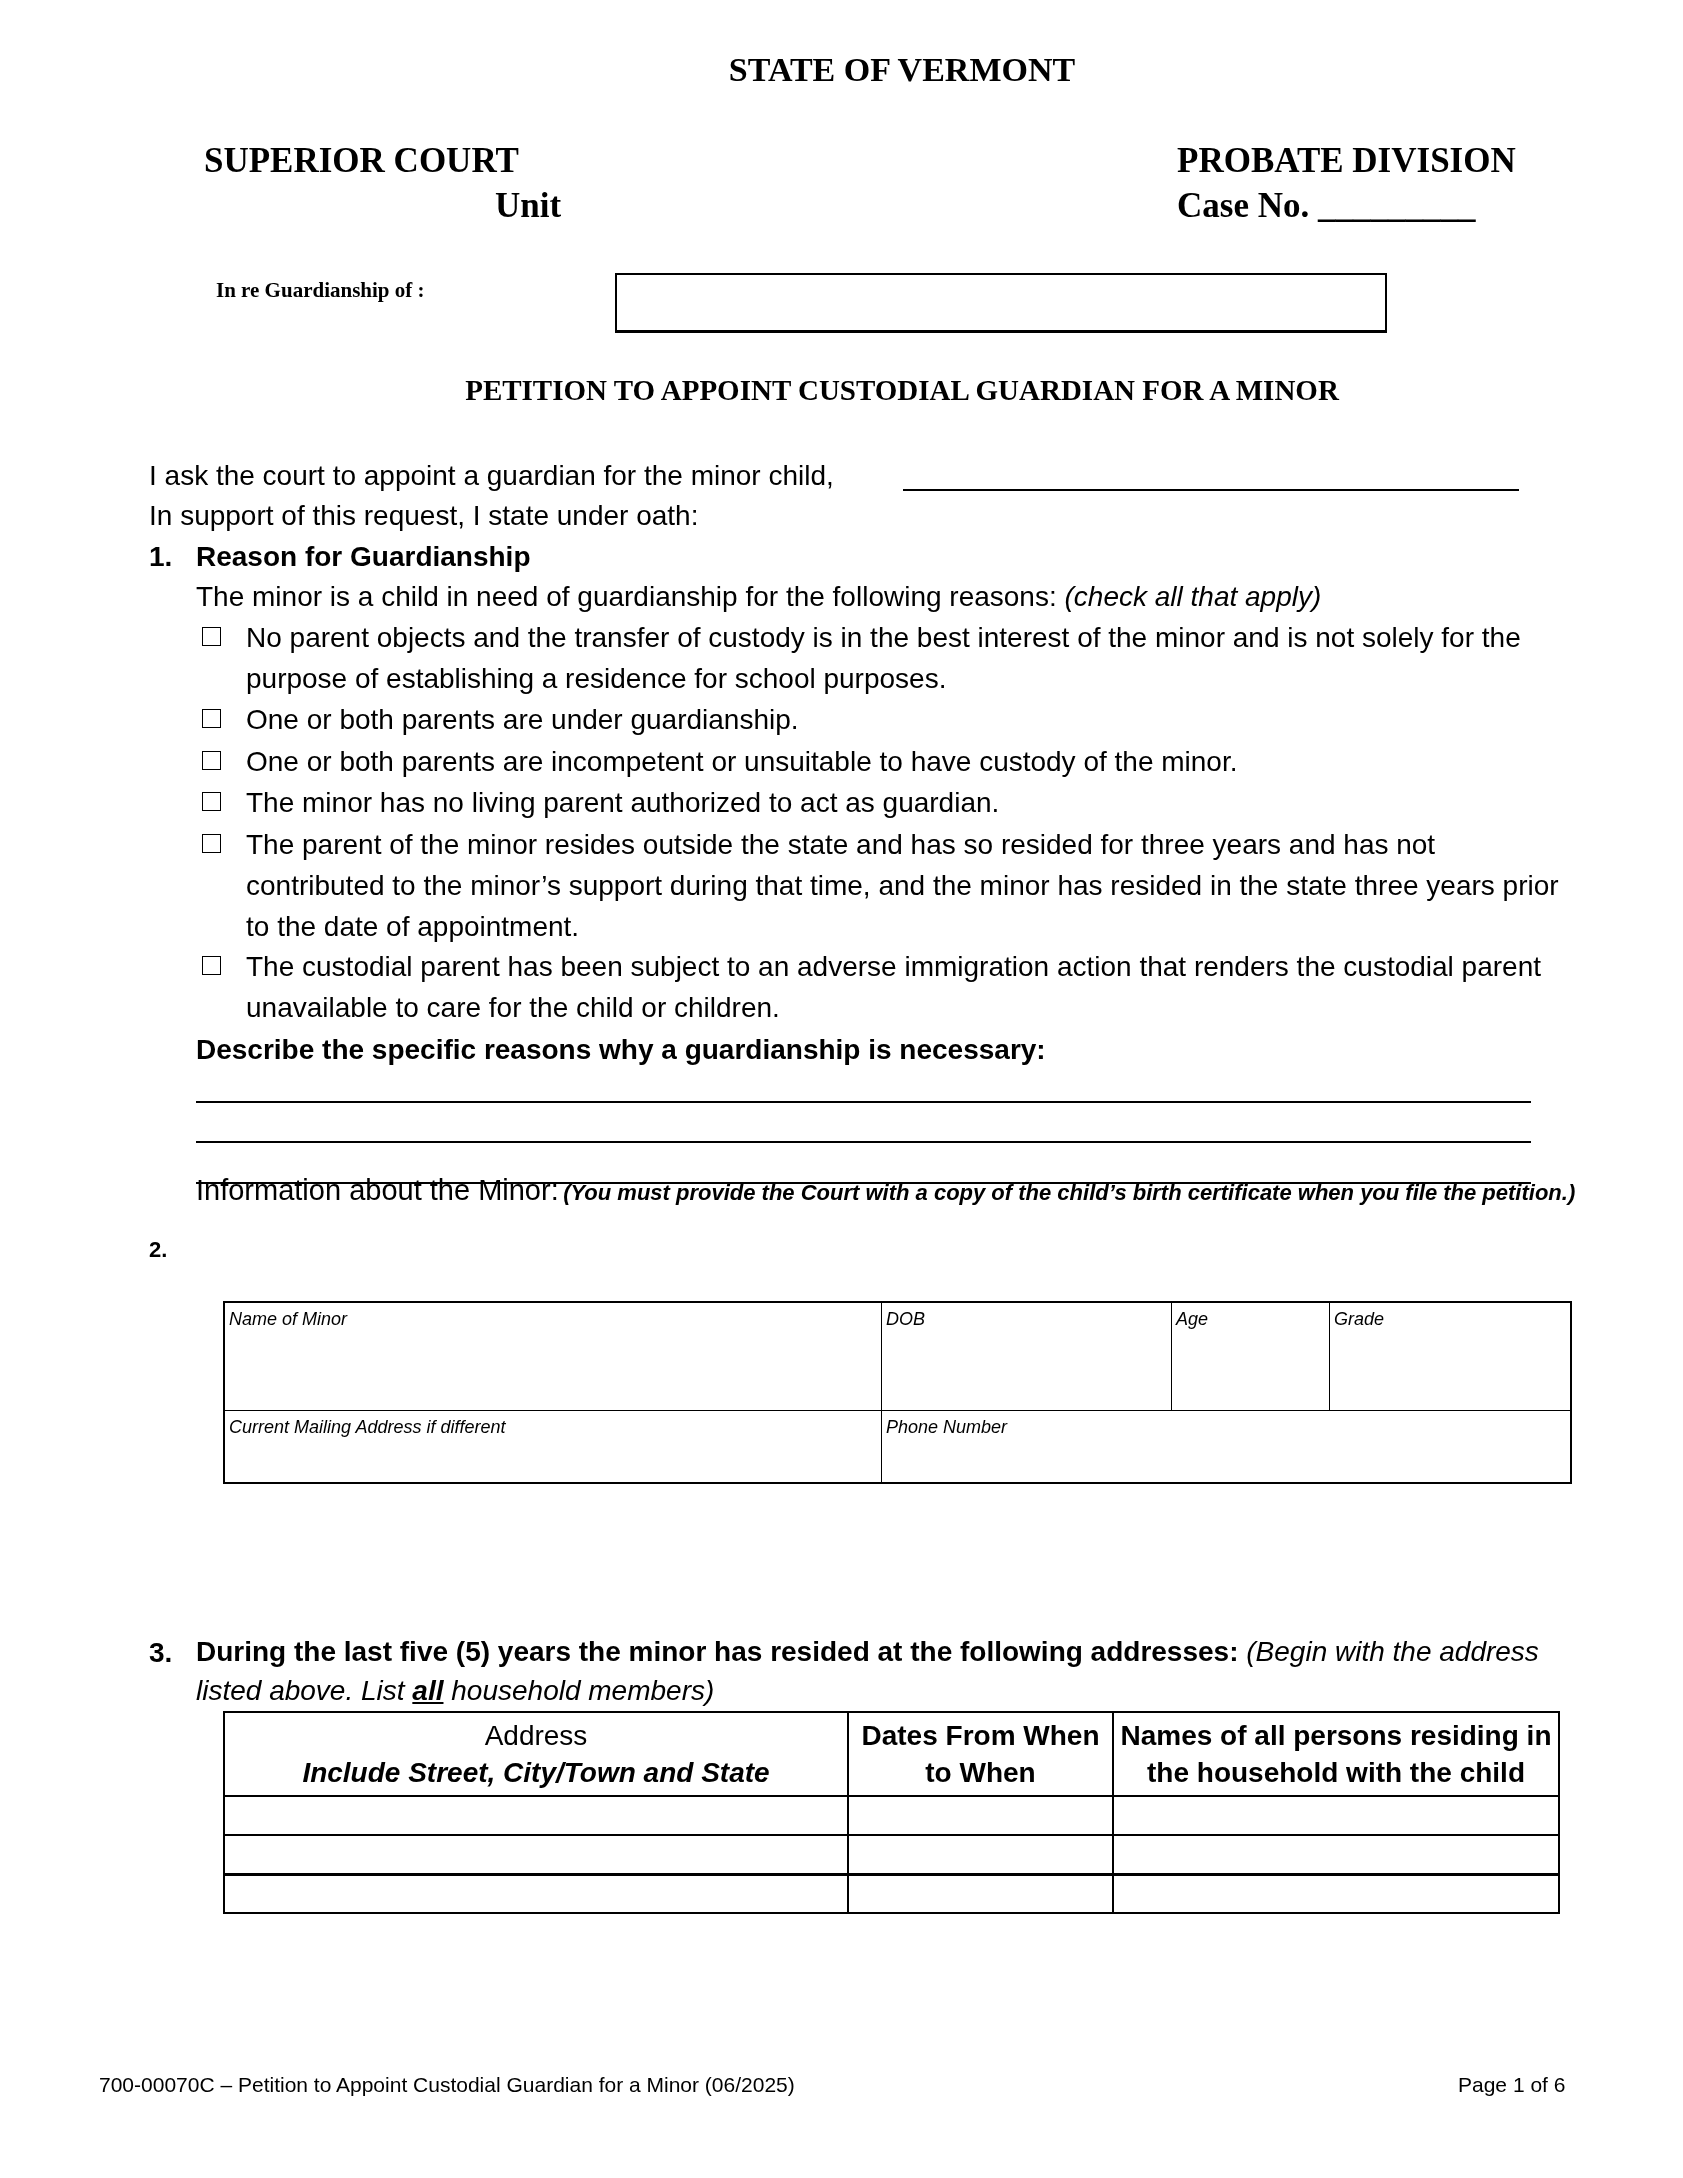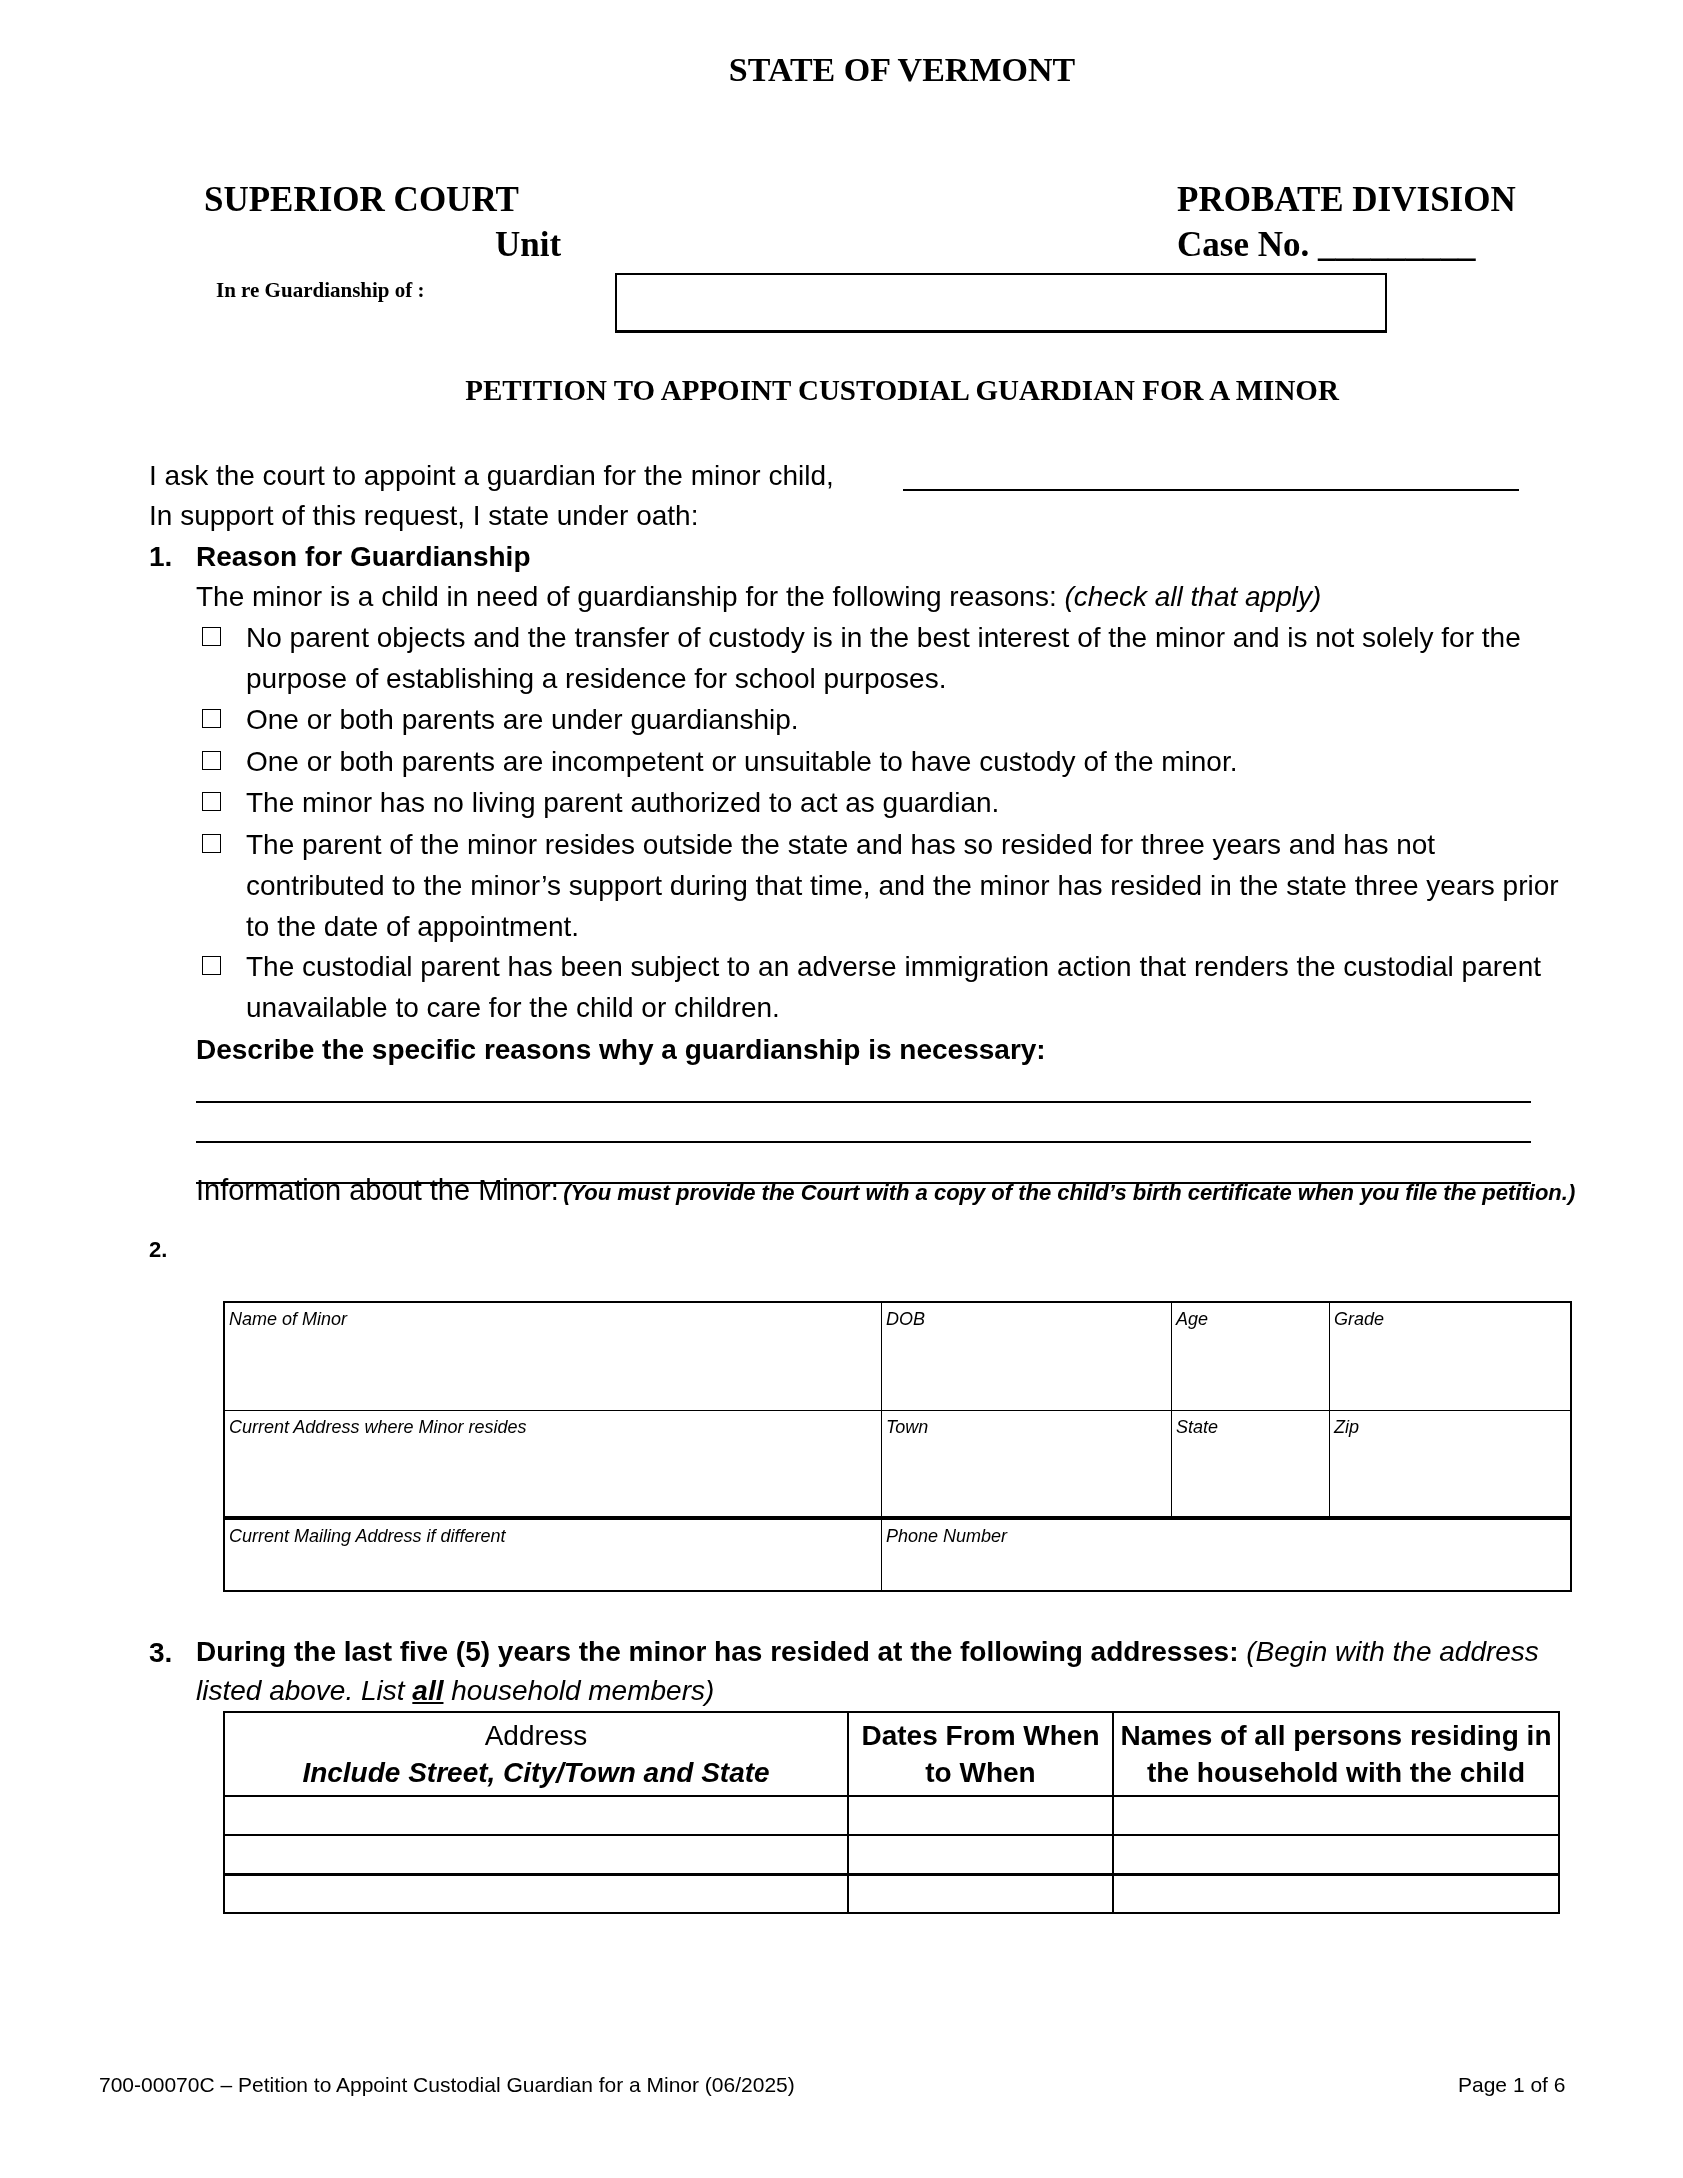--- a/index.html
+++ b/index.html
@@ -1,20 +1,20 @@
 <!DOCTYPE html>
 <html><head>
 <meta charset="utf-8">
 <style>
   html, body { margin:0; padding:0; background:#ffffff; }
   body { width:1683px; height:2178px; position:relative; overflow:hidden; color:#000; font-family:"Liberation Sans", sans-serif; }
   .abs { position:absolute; white-space:nowrap; }
   .serif { font-family:"Liberation Serif", serif; font-weight:bold; }
   .h-state { top:51px; left:0; width:1804px; text-align:center; font-size:34px; }
-  .court { font-size:35px;margin-top:39px; }
+  .court { font-size:35px; }
   .inre-box { position:absolute; left:615px; top:273px; width:768px; height:55px; border:2px solid #000; border-bottom-width:3px; }
   .title { top:374px; left:0; width:1804px; text-align:center; font-size:29px; }
   .body { font-size:28px; line-height:41px; }
   .line-fill { position:absolute; border-bottom:2px solid #000; }
   .cb { display:inline-block; width:19px; height:19px; border:1.5px solid #000; box-sizing:border-box; }
   .item { position:absolute; left:198px; width:1386px; font-size:28px; line-height:41px; }
   .item .cb { position:absolute; left:4px; top:10px; }
   .item .txt { position:absolute; left:48px; width:1327px; white-space:normal; }
   .b { font-weight:bold; }
   .i { font-style:italic; }
@@ -84,26 +84,20 @@
 </div>
 
 <table class="t2" style="left:223px;top:1301px;width:1349px;border:2.5px solid #000;">
   <tbody>
       <tr style="height:108px;">
     <td style="width:648px;"><span>Name of Minor</span></td>
     <td style="width:281px;"><span>DOB</span></td>
     <td style="width:149px;"><span>Age</span></td>
     <td><span>Grade</span></td>
   </tr>
-  <tr style="height:108px;border-bottom:4px solid #000;">
-    <td><span>Current Address where Minor resides</span></td>
-    <td><span>Town</span></td>
-    <td><span>State</span></td>
-    <td><span>Zip</span></td>
-  </tr>
   <tr style="height:73px;">
     <td><span>Current Mailing Address if different</span></td>
     <td colspan="3"><span>Phone Number</span></td>
   </tr>
 </tbody>
   </table>
 
 <div class="abs body b" style="left:149px;top:1632px;">3.</div>
 <div class="abs body" style="left:196px;top:1632px;width:1386px;white-space:normal;line-height:39px;">
   <span class="b">During the last five (5) years the minor has resided at the following addresses:</span>

